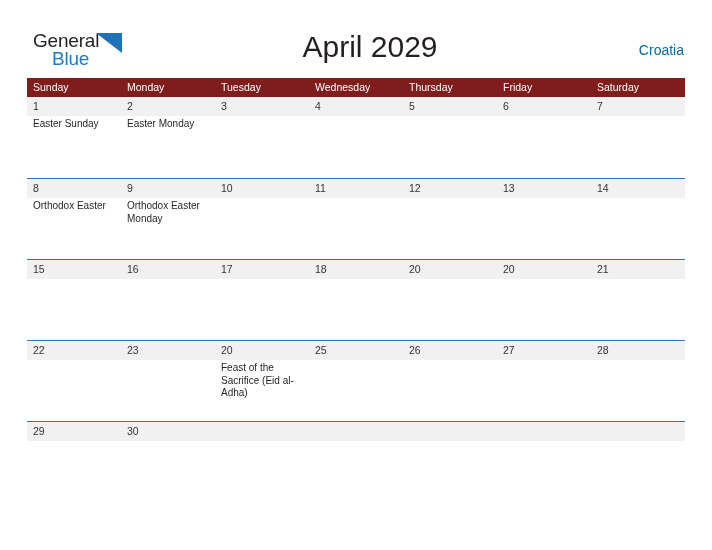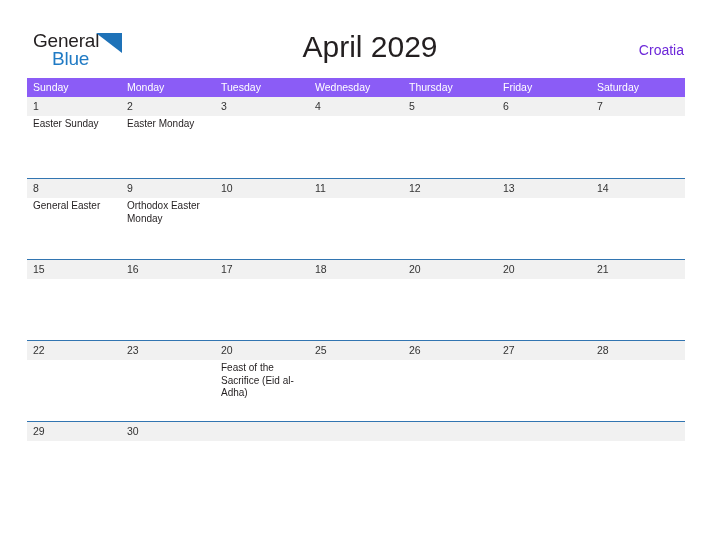--- a/index.html
+++ b/index.html
@@ -77,37 +77,37 @@
     font-weight: normal;
     letter-spacing: 0px;
     padding-left: 14px;
   }
 
   .region {
     position: absolute;
     right: 28px;
     top: 42px;
     font-size: 14px;
-    color: #6d28d9;
+    color: #0369a1;
     font-family: "Liberation Sans", sans-serif;
   }
 
   
   .calendar {
     position: absolute;
     left: 27px;
     top: 78px;
     width: 658px;
   }
 
   .weekday-row {
     display: flex;
     width: 658px;
     height: 19px;
-    background: #8b5cf6;
+    background: #7f1d1d;
   }
   .weekday-cell {
     width: 94px;
     box-sizing: border-box;
     padding-left: 6px;
     color: #ffffff;
     font-size: 10.5px;
     line-height: 19px;
     font-family: "Liberation Sans", sans-serif;
     white-space: nowrap;
@@ -238,21 +238,21 @@
               <div class="day-number">7</div>
             </div>
           </div>
         </div>
         <div class="week-row">
           <div class="band"></div>
           <div class="day-cells">
             <div class="day-cell">
               <div class="day-number">8</div>
               <div class="day-events">
-                <div class="event">General Easter</div>
+                <div class="event">Orthodox Easter</div>
               </div>
             </div>
             <div class="day-cell">
               <div class="day-number">9</div>
               <div class="day-events">
                 <div class="event">Orthodox Easter Monday</div>
               </div>
             </div>
             <div class="day-cell">
               <div class="day-number">10</div>

